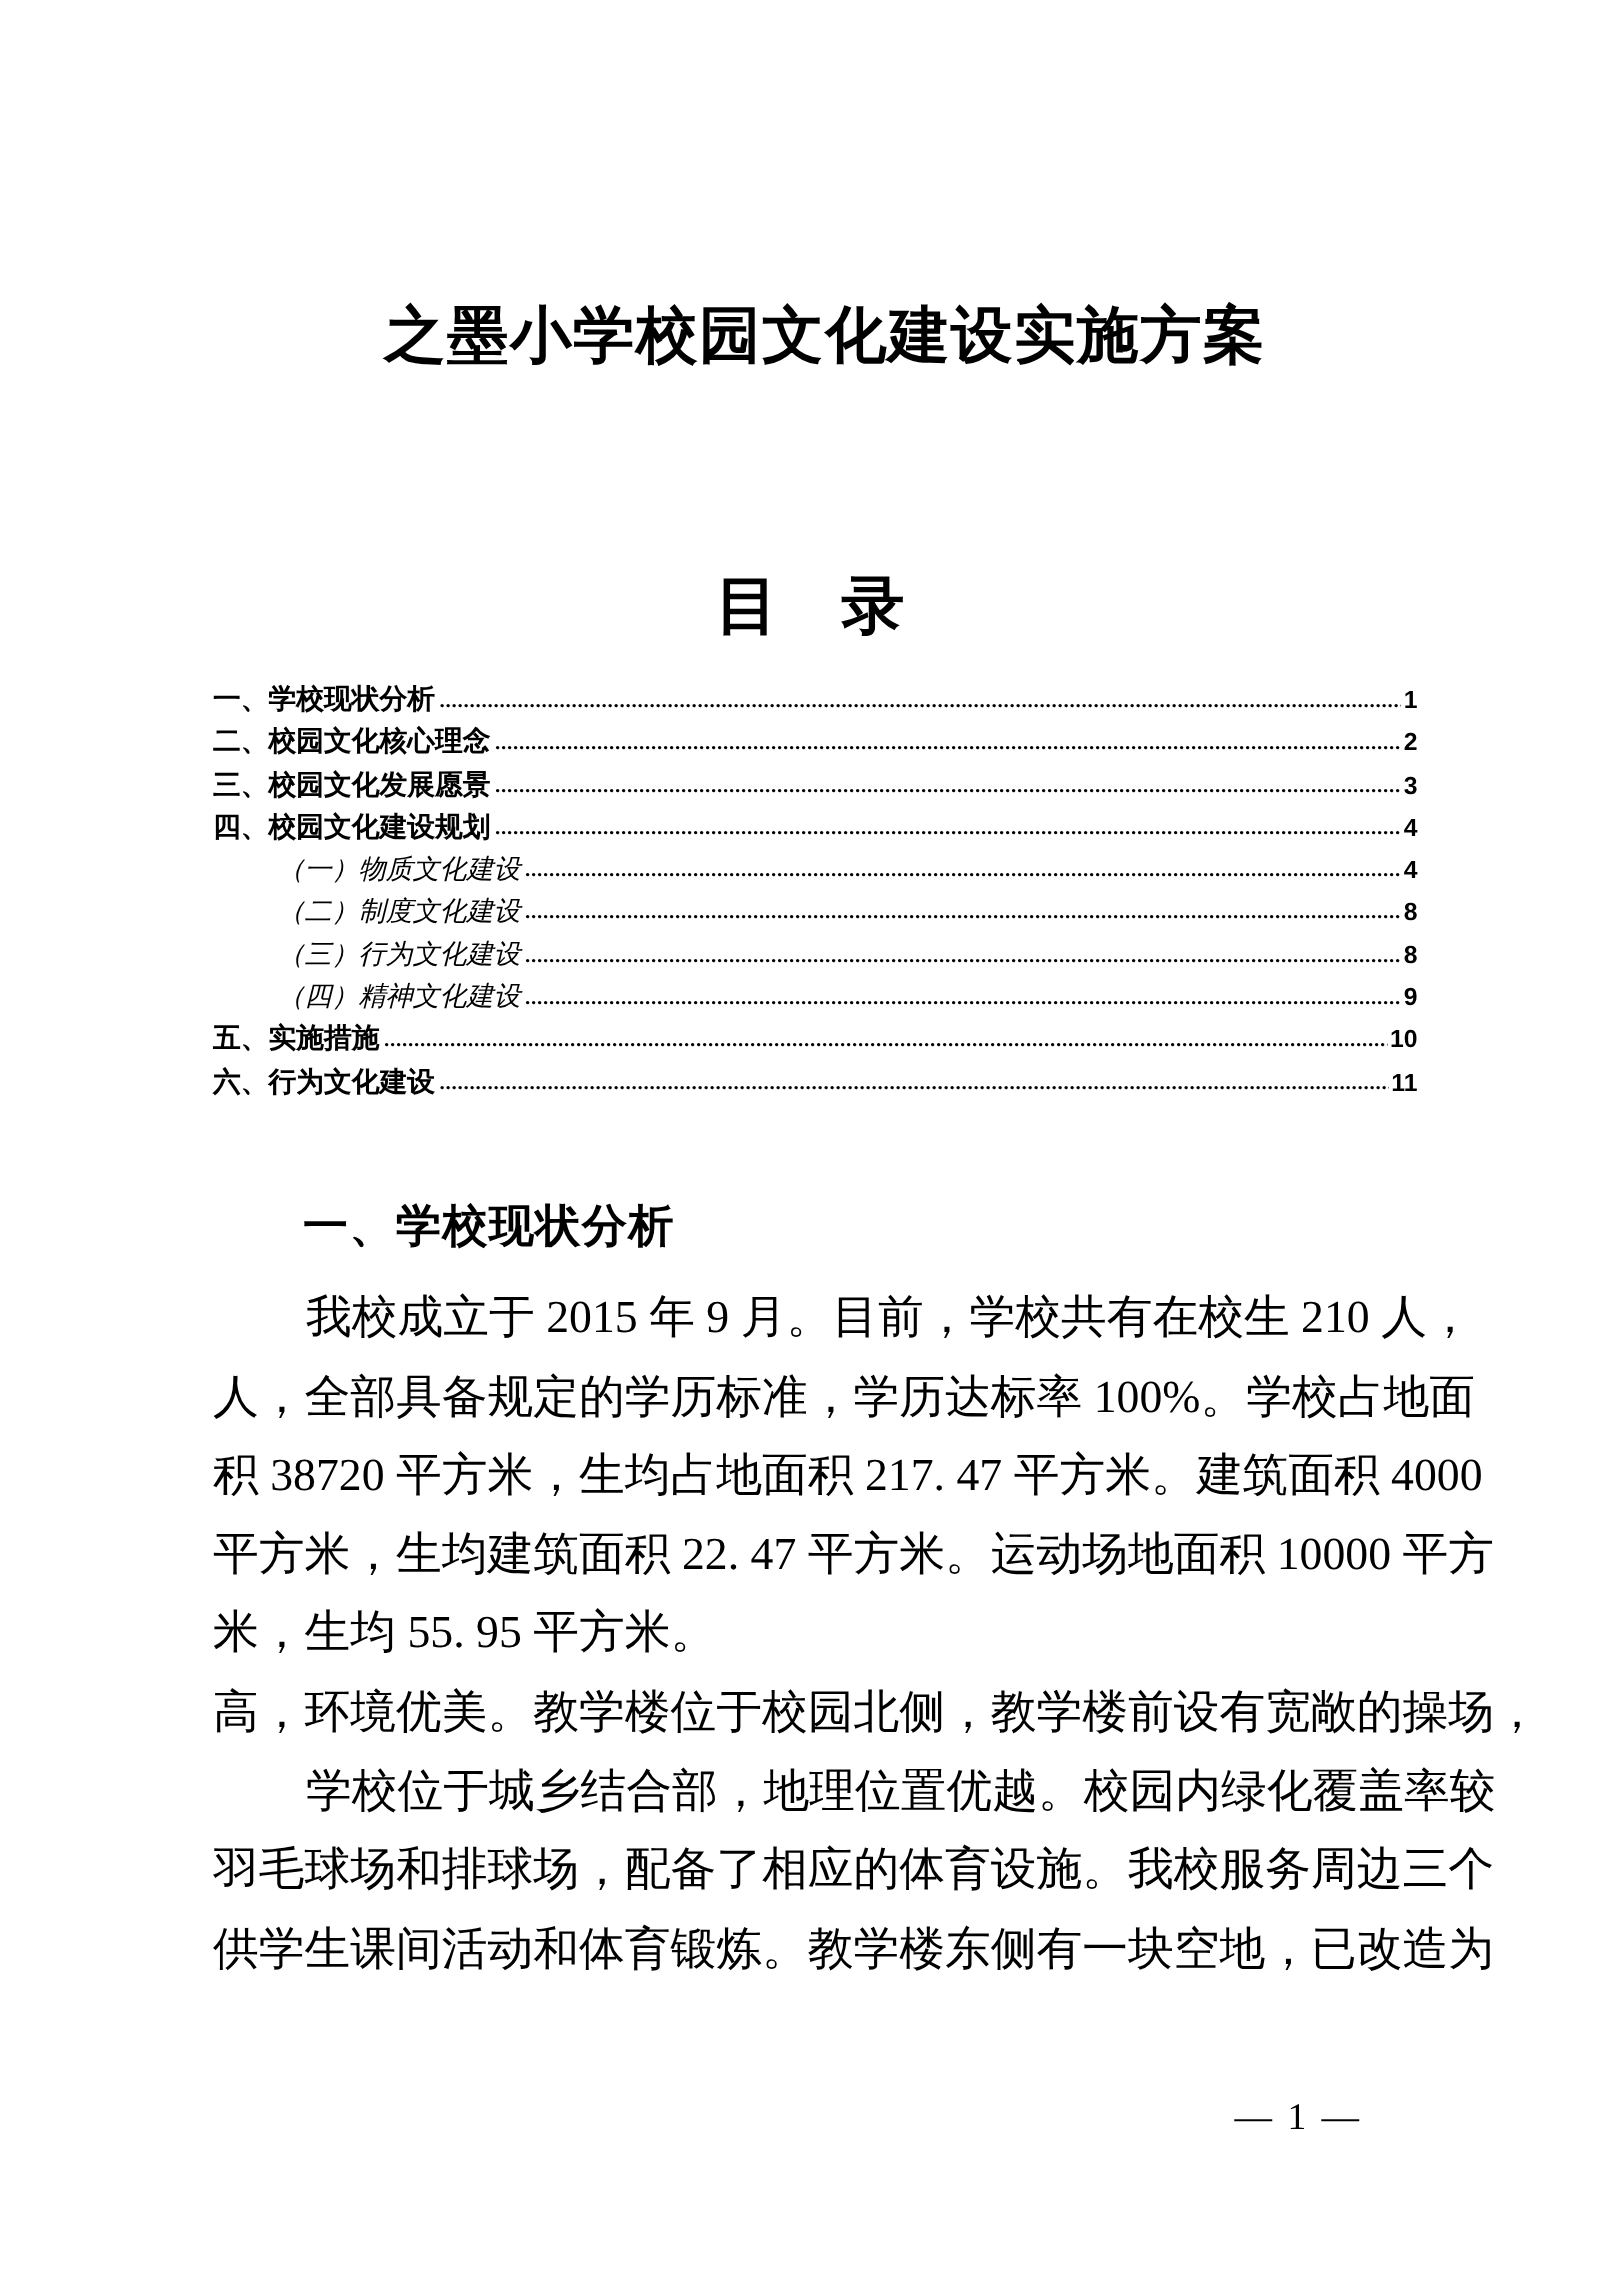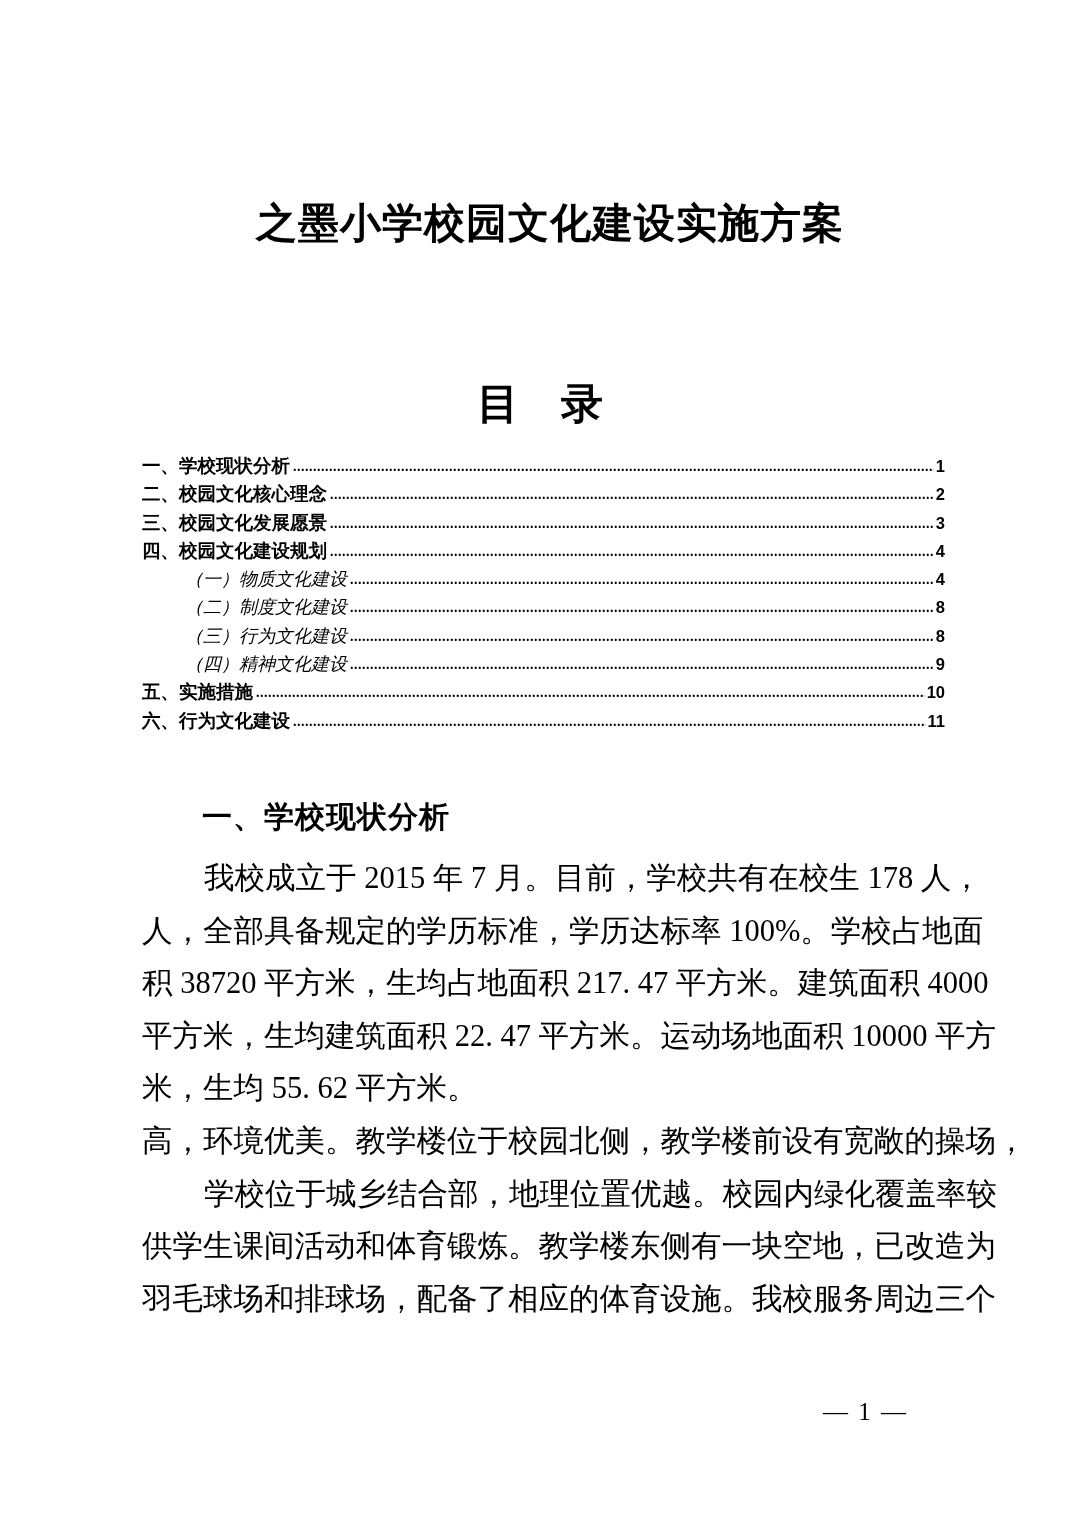--- a/index.html
+++ b/index.html
@@ -162,27 +162,27 @@
       </div>
       <div class="toc-row lvl1">
         <span class="toc-label">六、行为文化建设</span>
         <span class="toc-leader">............................................................................................................................................................................................................................................................................................................</span>
         <span class="toc-page">11</span>
       </div>
     </nav>
   <h3 class="section-heading">一、学校现状分析</h3>
   <div class="body-paragraphs">
       <div class="paragraph">
-        <div class="body-line first">我校成立于 2015 年 7 月。目前，学校共有在校生 178 人，</div>
+        <div class="body-line first">我校成立于 2015 年 9 月。目前，学校共有在校生 210 人，</div>
         <div class="body-line">人，全部具备规定的学历标准，学历达标率 100%。学校占地面</div>
         <div class="body-line">积 38720 平方米，生均占地面积 217. 47 平方米。建筑面积 4000</div>
         <div class="body-line">平方米，生均建筑面积 22. 47 平方米。运动场地面积 10000 平方</div>
-        <div class="body-line last">米，生均 55. 62 平方米。</div>
+        <div class="body-line last">米，生均 55. 95 平方米。</div>
       </div>
       <div class="paragraph">
         <div class="body-line">高，环境优美。教学楼位于校园北侧，教学楼前设有宽敞的操场，</div>
         <div class="body-line first">学校位于城乡结合部，地理位置优越。校园内绿化覆盖率较</div>
+        <div class="body-line">羽毛球场和排球场，配备了相应的体育设施。我校服务周边三个</div>
         <div class="body-line">供学生课间活动和体育锻炼。教学楼东侧有一块空地，已改造为</div>
-        <div class="body-line">羽毛球场和排球场，配备了相应的体育设施。我校服务周边三个</div>
       </div>
     </div>
   <div class="page-footer">— 1 —</div>
 </div>
 
 </body></html>

